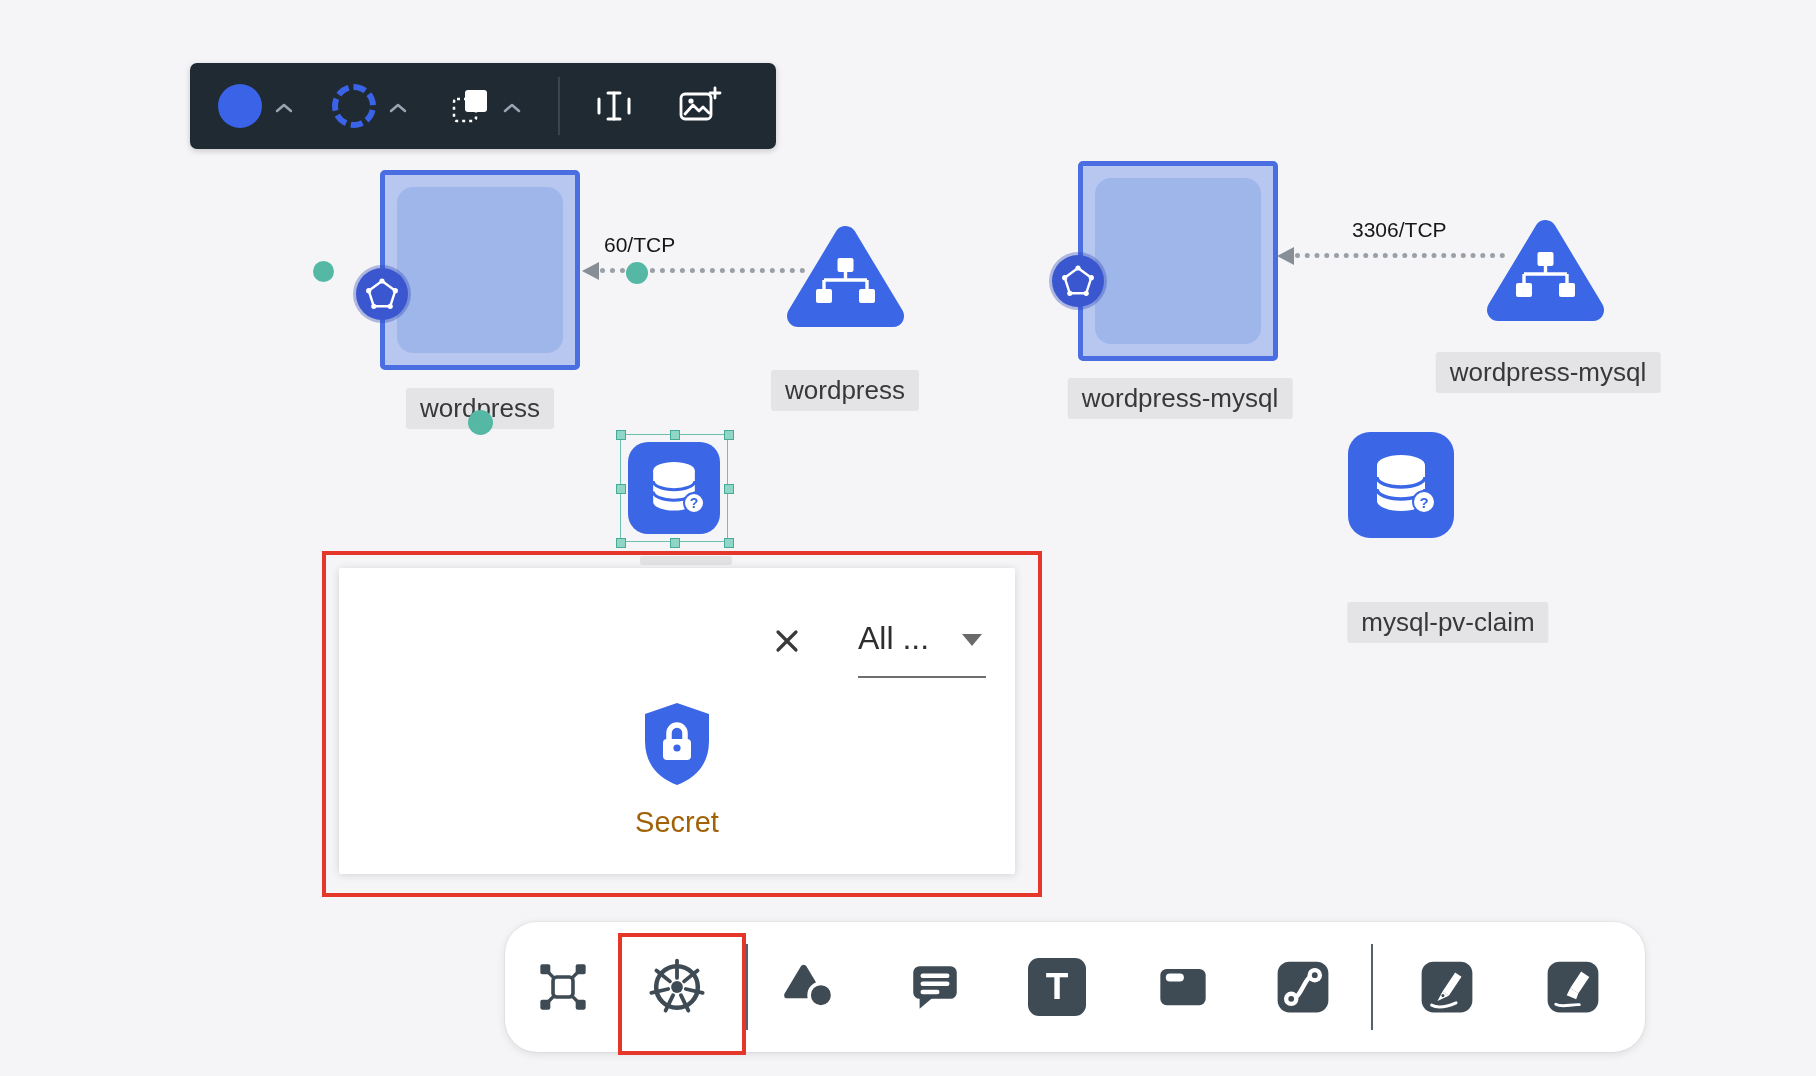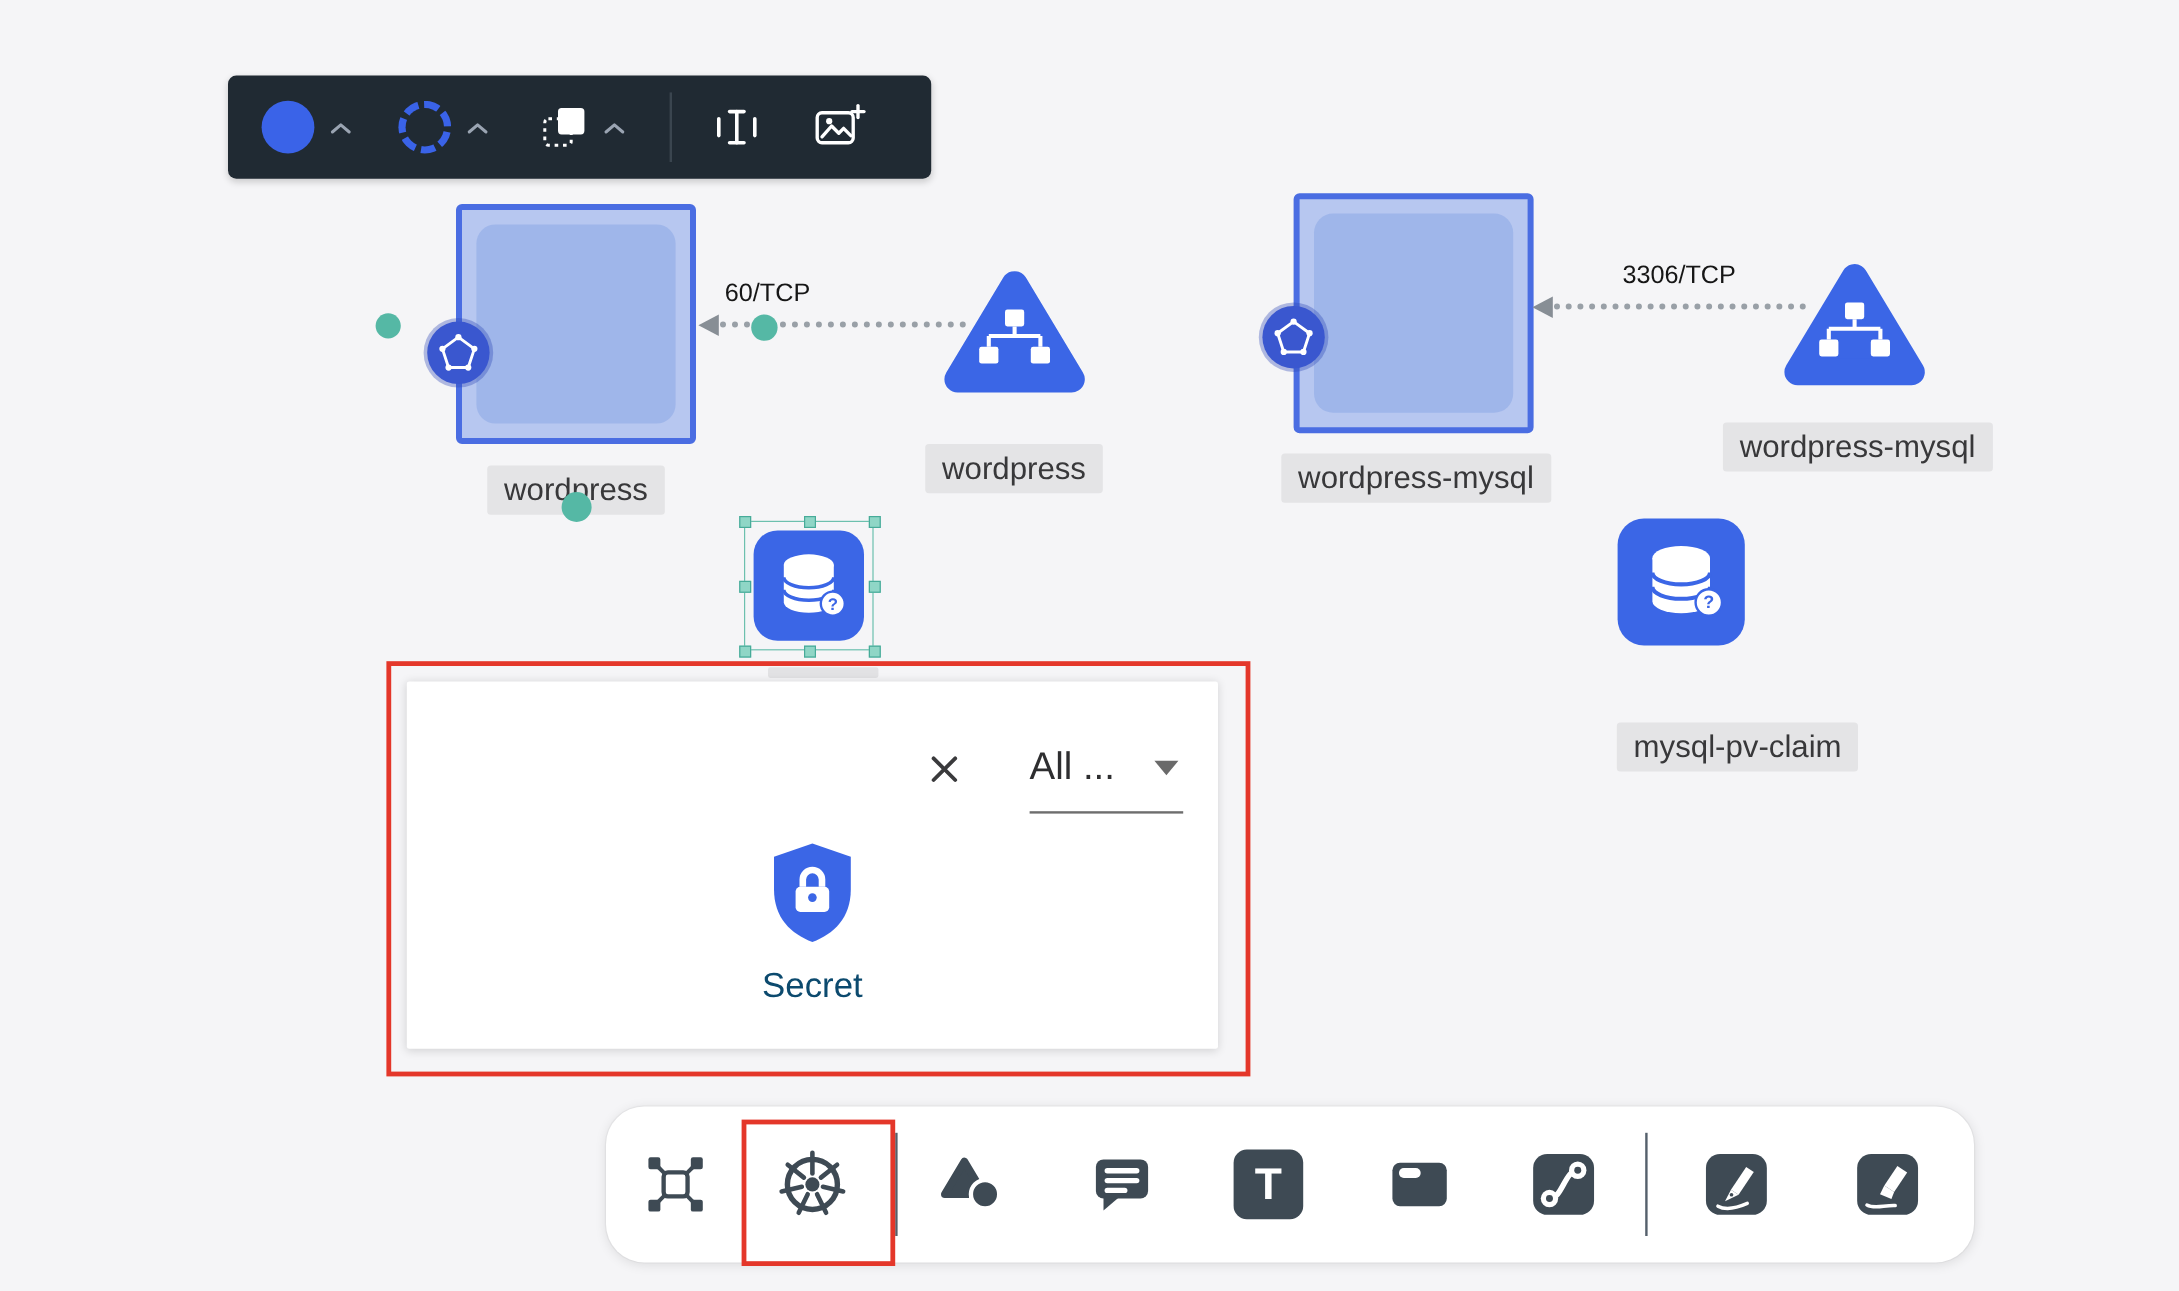--- a/index.html
+++ b/index.html
@@ -48,21 +48,21 @@
   .search-input{position:absolute;left:405px;top:602px;width:428px;height:78px;background:#fff;
                 border:2px solid #8a8a8a;border-radius:5px;box-sizing:border-box;display:flex;
                 align-items:center;padding-left:28px;font-size:32px;color:#3a3a3c;cursor:text;}
   .misspell{border-bottom:3px dotted #e0352b;padding-bottom:3px;}
   .clear-btn{position:absolute;left:770px;top:624px;width:34px;height:34px;cursor:pointer;}
   .filter{position:absolute;left:858px;top:600px;width:128px;height:78px;border-bottom:2px solid #6e6e6e;
           font-size:32px;color:#2e2e30;display:flex;align-items:center;cursor:pointer;box-sizing:border-box;}
   .caret-down{position:absolute;right:4px;top:34px;width:0;height:0;border-left:10px solid transparent;
               border-right:10px solid transparent;border-top:12px solid #6a6a6a;}
   .secret-label{position:absolute;left:677px;top:806px;transform:translateX(-50%);
-                font-size:29px;color:#0c4a6e;}
+                font-size:29px;color:#a16207;}
 
   
   .red-box{position:absolute;border:4px solid #e4372a;pointer-events:none;z-index:6;}
 
   
   .bottom-toolbar{position:absolute;left:505px;top:922px;width:1140px;height:130px;background:#fff;
                   border-radius:32px;box-shadow:0 2px 10px rgba(0,0,0,.10),0 0 0 1px #ececee;z-index:5;}
   .btool{position:absolute;top:36px;width:58px;height:58px;color:#3e4a54;cursor:pointer;}
   .btool svg{display:block;width:58px;height:58px;}
   .text-sq{width:58px;height:58px;background:#3e4a54;border-radius:11px;display:flex;

